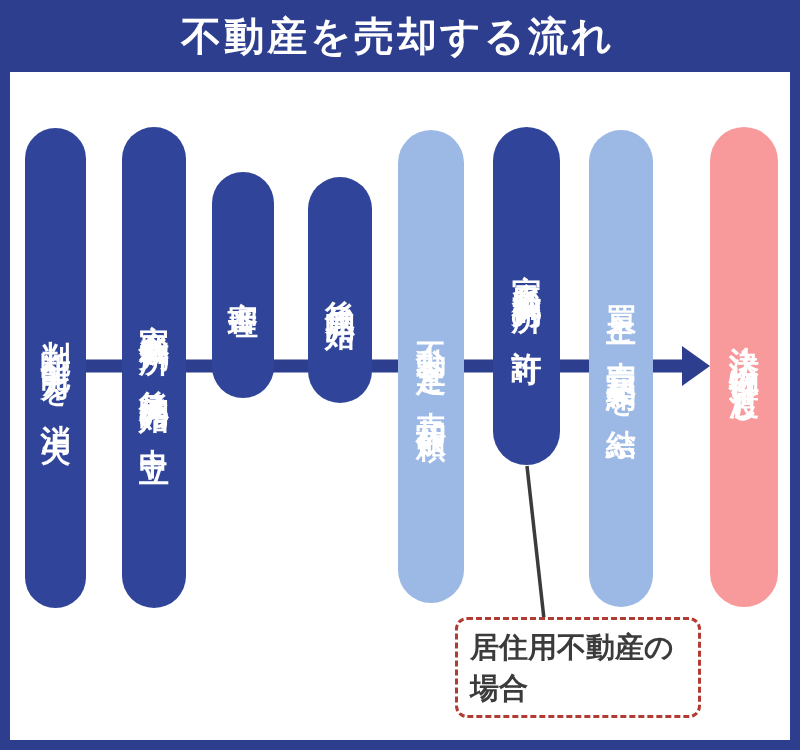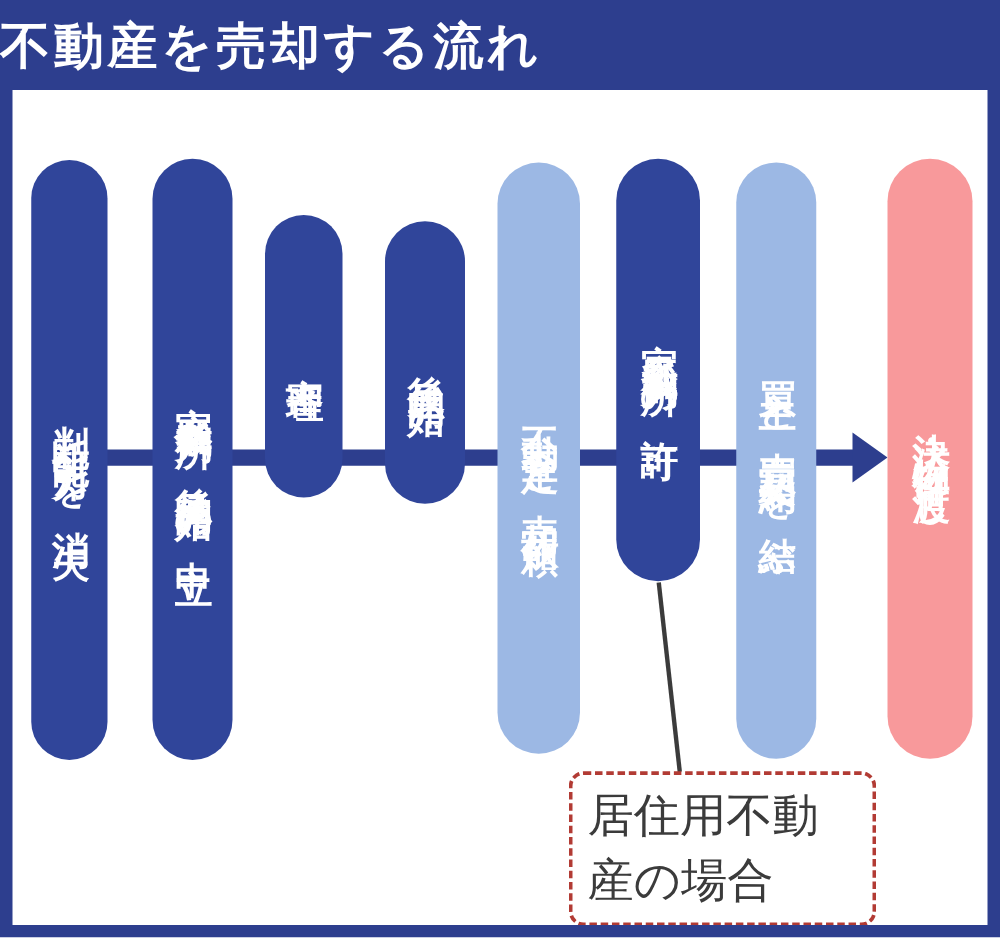--- a/index.html
+++ b/index.html
@@ -8,21 +8,21 @@
     --pill-light:#9cb8e4;
     --pill-pink:#f8999b;
     --callout-red:#b23b34;
     --ink:#3b3b3b;
   }
   *{margin:0;padding:0;box-sizing:border-box;}
   body{font-family:"DejaVu Sans","Liberation Sans",sans-serif;background:#fff;}
   .page{position:relative;width:800px;height:750px;background:#ffffff;overflow:hidden;}
   .frame{position:absolute;inset:0;border:10px solid var(--frame-blue);z-index:40;pointer-events:none;}
   .header{position:absolute;top:0;left:0;width:796px;height:72px;background:var(--frame-blue);
-          display:flex;align-items:center;z-index:45;}
+          display:flex;align-items:center;justify-content:center;z-index:45;}
   .header .title{color:#ffffff;font-weight:bold;font-size:40px;letter-spacing:3px;}
   .arrow-svg{position:absolute;top:0;left:0;z-index:5;}
   .pill{position:absolute;border-radius:999px;display:flex;align-items:center;justify-content:center;z-index:10;}
   .pill .label{writing-mode:vertical-rl;text-orientation:upright;color:#ffffff;font-weight:bold;
                font-size:30px;line-height:1;letter-spacing:7px;white-space:nowrap;}
   .pill.dark{background:var(--pill-dark);}
   .pill.light{background:var(--pill-light);}
   .pill.pink{background:var(--pill-pink);}
   
   .p1{left:25px;top:128px;width:61px;height:480px;}
@@ -31,21 +31,21 @@
   .p3{left:212px;top:172px;width:62px;height:226px;}
   .p4{left:308px;top:177px;width:64px;height:226px;}
   .p5{left:398px;top:130px;width:66px;height:473px;}
   .p6{left:493px;top:127px;width:67px;height:338px;}
   .p7{left:589px;top:130px;width:64px;height:477px;}
   .p8{left:710px;top:127px;width:68px;height:480px;}
   .p1 .label{letter-spacing:10px;}
   .callout{position:absolute;left:455px;top:617px;width:246px;background:#ffffff;
            border:3px dashed var(--callout-red);border-radius:12px;padding:7px 12px;
            z-index:20;}
-  .callout .callout-text{color:var(--ink);font-weight:normal;font-size:37px;line-height:1.4;}
+  .callout .callout-text{color:var(--ink);font-weight:bold;font-size:29px;line-height:1.4;}
 </style>
 </head>
 <body>
 
 <div class="page">
 
   <div class="header">
     <div class="title">不動産を売却する流れ</div>
   </div>
 

